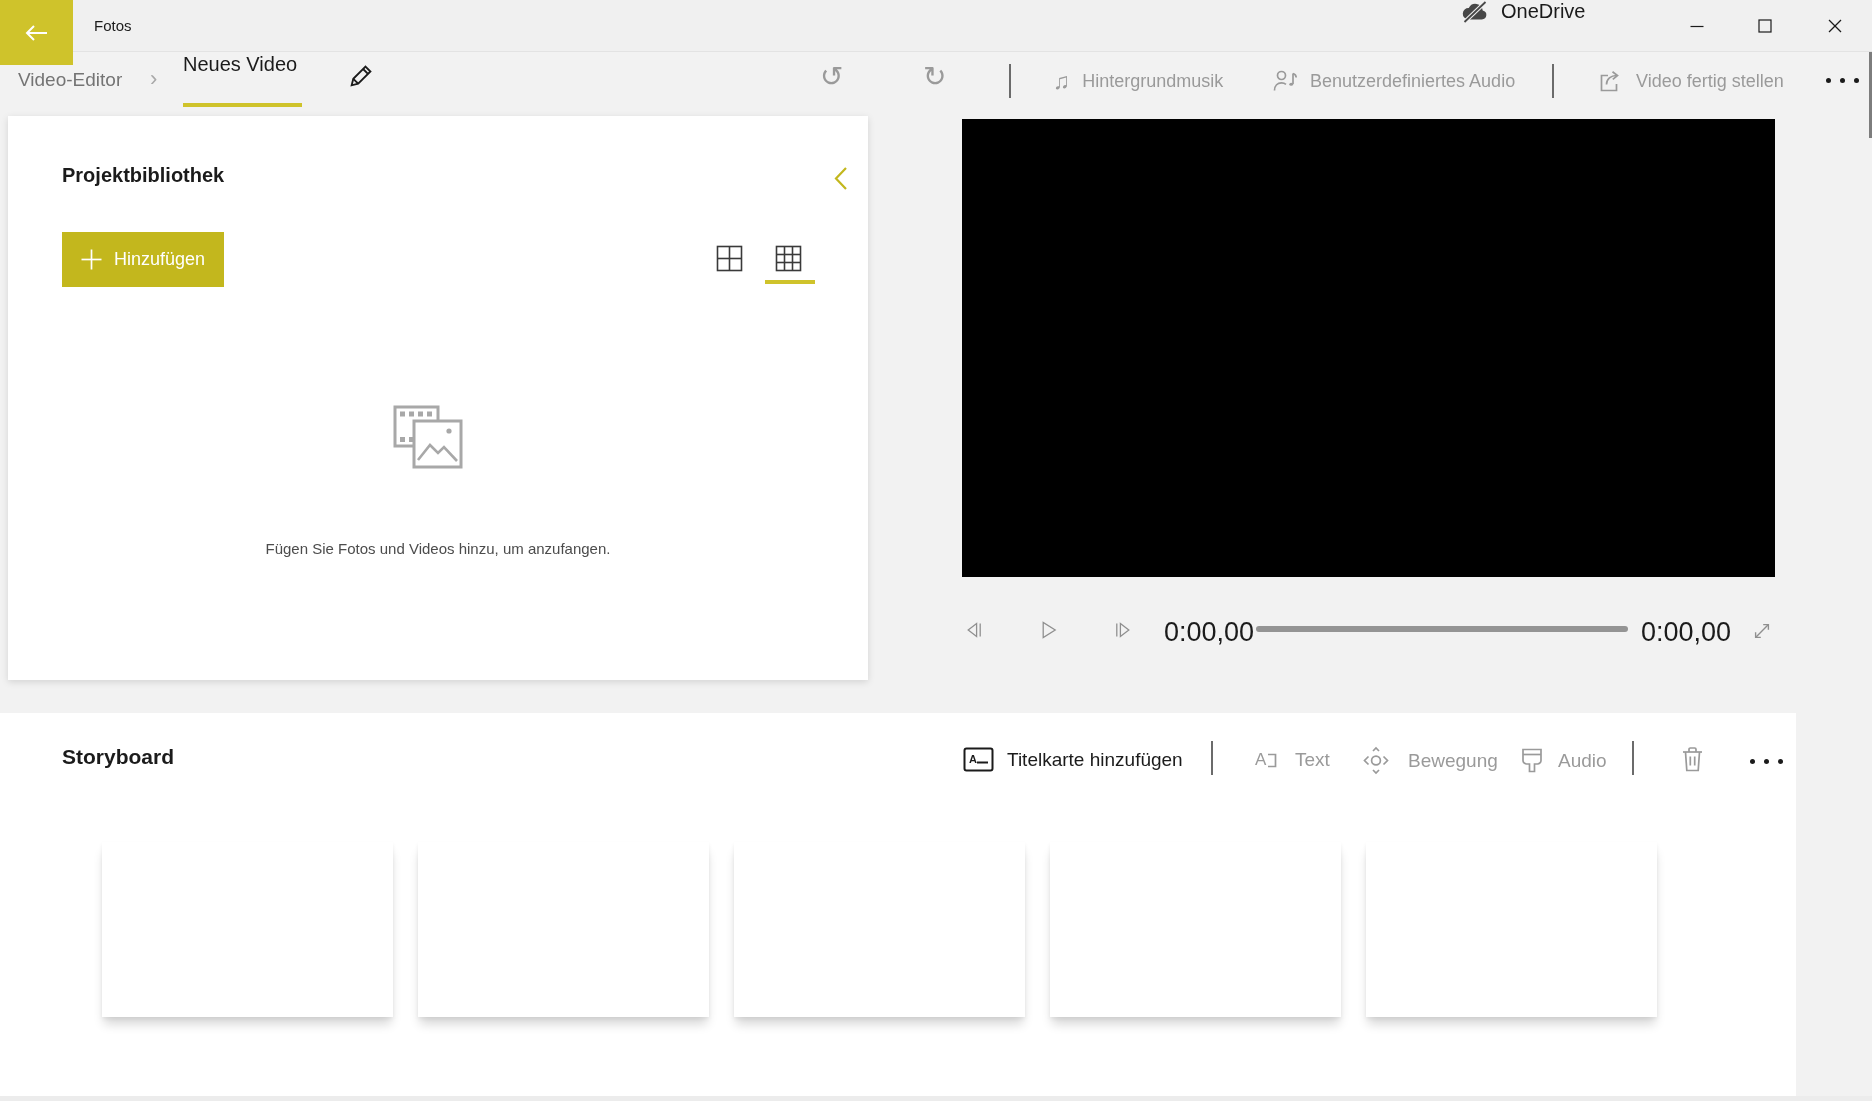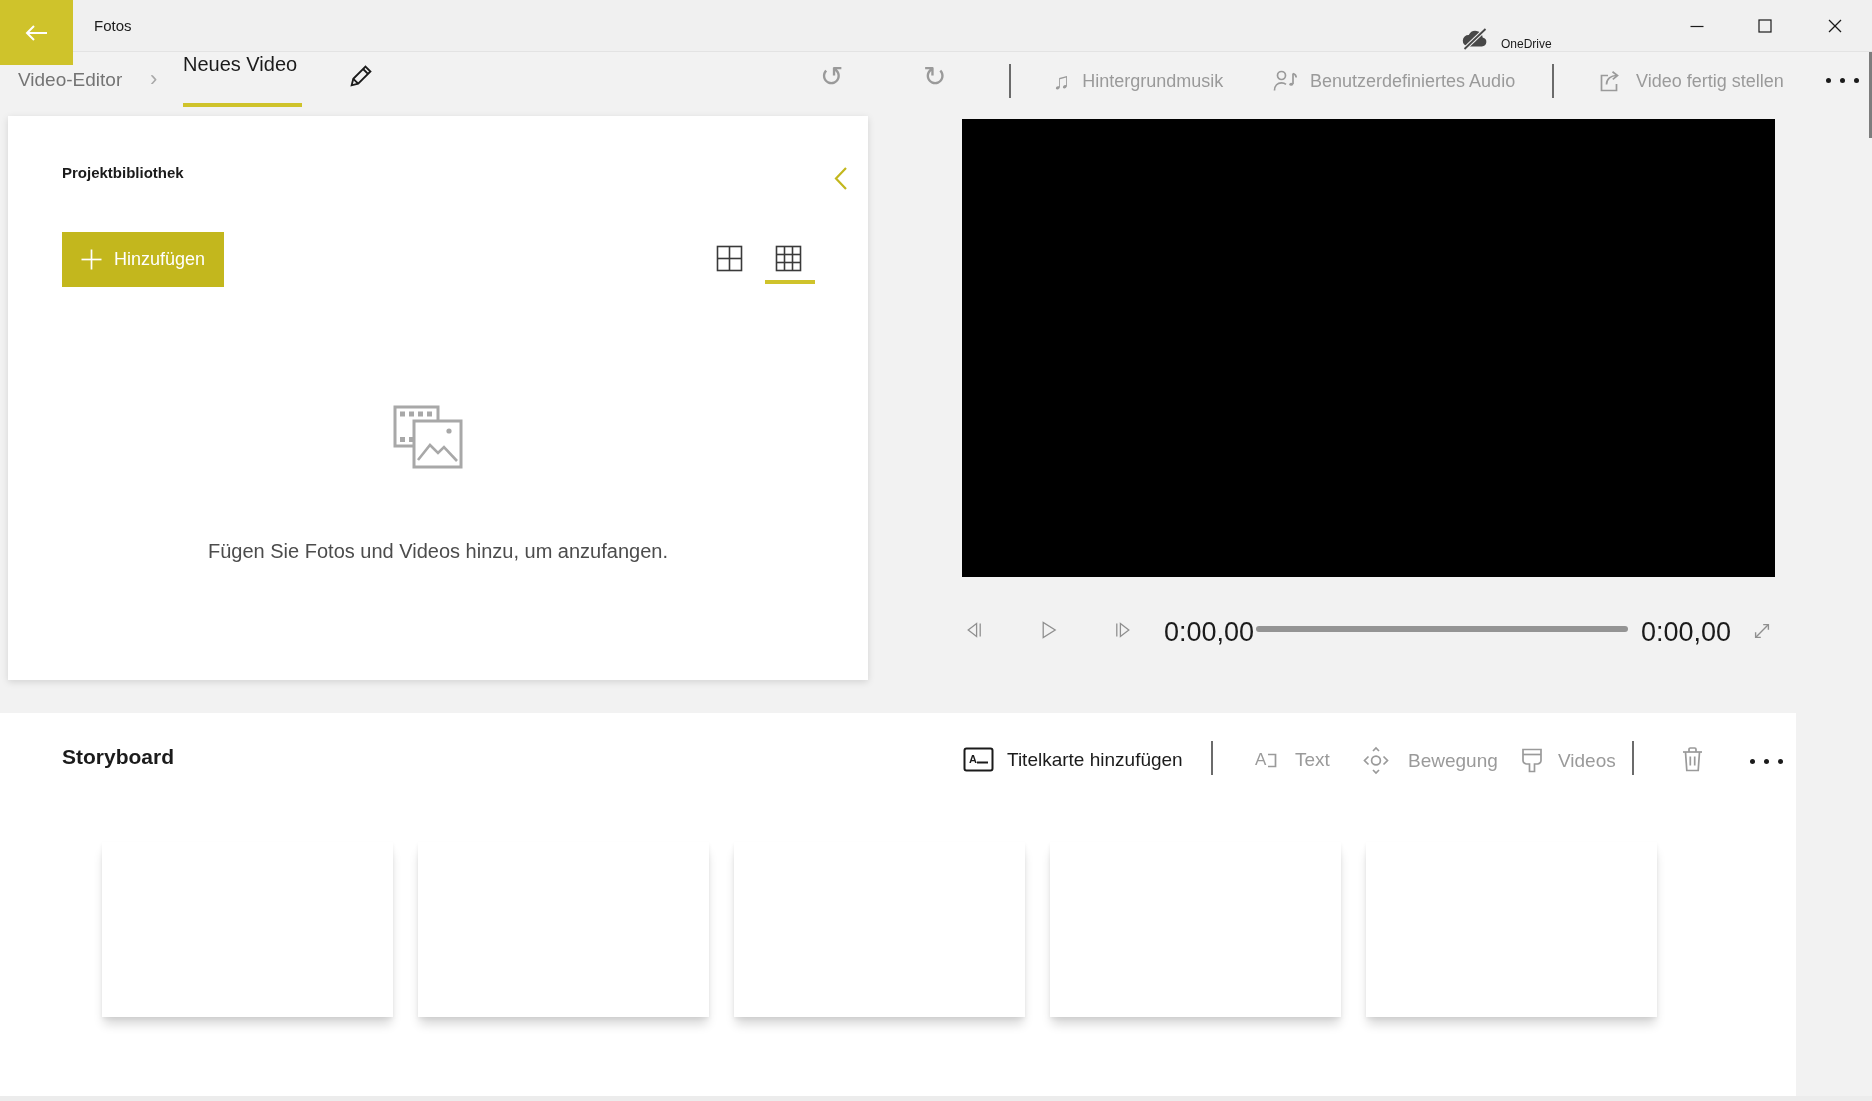--- a/index.html
+++ b/index.html
@@ -6,52 +6,52 @@
   body{font-family:"Liberation Sans",sans-serif;background:#e9e9e9;}
   .app{position:relative;width:1872px;height:1101px;background:#f2f2f2;overflow:hidden;
        -webkit-font-smoothing:antialiased;}
   .abs{position:absolute;}
   
   .titlebar{position:absolute;left:0;top:0;width:1872px;height:51px;background:#f0f0f0;
             border-bottom:1px solid #e3e3e3;}
   .back-btn{position:absolute;left:0;top:0;width:73px;height:65px;background:#cfc32b;
             display:flex;align-items:center;justify-content:center;z-index:20;border:none;cursor:pointer;}
   .app-title{position:absolute;left:94px;top:0;height:51px;line-height:51px;font-size:15px;color:#1b1b1b;}
-  .onedrive{position:absolute;left:1460px;top:0;height:51px;display:flex;align-items:flex-end;gap:11px;
-            color:#1b1b1b;font-size:12px;cursor:default;}
+  .onedrive{position:absolute;left:1460px;top:0;height:51px;display:flex;align-items:flex-start;gap:11px;
+            color:#1b1b1b;font-size:20px;cursor:default;}
   .winbtn{position:absolute;top:0;width:56px;height:51px;display:flex;align-items:center;
           justify-content:center;background:transparent;border:none;cursor:pointer;}
   
   .toolbar-item{display:flex;align-items:center;gap:12px;font-size:18px;background:none;border:none;
                 padding:0;cursor:pointer;}
   .t-disabled{color:#9a9a9a;}
   .t-enabled{color:#1b1b1b;}
   .vdiv{position:absolute;width:2px;height:34px;top:64px;background:#6b6b6b;}
   .crumb1{position:absolute;left:18px;top:69px;font-size:19px;color:#747474;background:none;border:none;
           padding:0;cursor:pointer;}
   .crumb-sep{position:absolute;left:150px;top:66px;font-size:22px;color:#a9a9a9;}
   .crumb2{position:absolute;left:183px;top:53px;font-size:20px;color:#1b1b1b;}
   .crumb-underline{position:absolute;left:183px;top:103px;width:119px;height:4px;background:#cfc32b;}
   .dots{display:flex;gap:9px;align-items:center;}
   .dots i{width:5px;height:5px;border-radius:50%;background:#1b1b1b;}
   
   .panel{position:absolute;left:8px;top:116px;width:860px;height:564px;background:#ffffff;
          box-shadow:0 2px 7px rgba(0,0,0,.13);}
-  .panel-title{position:absolute;left:54px;top:48px;font-size:15px;font-weight:700;color:#1b1b1b;}
+  .panel-title{position:absolute;left:54px;top:48px;font-size:20px;font-weight:700;color:#1b1b1b;}
   .collapse-btn{position:absolute;left:814px;top:44px;width:36px;height:36px;background:none;border:none;
                 cursor:pointer;display:flex;align-items:center;justify-content:center;}
   .add-btn{position:absolute;left:54px;top:116px;width:162px;height:55px;background:#c3b71d;border:none;
            color:#fff;display:flex;align-items:center;justify-content:center;gap:12px;font-size:18px;
            font-family:inherit;cursor:pointer;}
   .view-btn{position:absolute;top:122px;width:40px;height:40px;background:none;border:none;cursor:pointer;
             display:flex;align-items:center;justify-content:center;}
   .view-underline{position:absolute;left:757px;top:164px;width:50px;height:4px;background:#cfc32b;}
   .empty-icon{position:absolute;left:384px;top:288px;}
   .empty-title{position:absolute;left:0;top:382px;width:860px;text-align:center;font-size:28px;color:#2e2e2e;}
-  .empty-sub{position:absolute;left:0;top:424px;width:860px;text-align:center;font-size:20px;color:#4c4c4c;}
+  .empty-sub{position:absolute;left:0;top:424px;width:860px;text-align:center;font-size:15px;color:#4c4c4c;}
   
   .video{position:absolute;left:962px;top:119px;width:813px;height:458px;background:#000;}
   .pbtn{position:absolute;top:612px;width:36px;height:36px;background:none;border:none;cursor:pointer;
         display:flex;align-items:center;justify-content:center;}
   .time{position:absolute;top:617px;font-size:27px;color:#1b1b1b;}
   .slider{position:absolute;left:1256px;top:626px;width:372px;height:6px;background:#949494;
           border-radius:3px;cursor:pointer;}
   
   .storyboard{position:absolute;left:0;top:713px;width:1796px;height:388px;background:#ffffff;}
   .sb-title{position:absolute;left:62px;top:32px;font-size:21px;font-weight:700;color:#1b1b1b;}
@@ -310,21 +310,21 @@
       <span>Bewegung</span>
     </button>
 
     <button class="sb-item t-disabled" style="left:1519px;top:33px;">
       <span>
         <svg width="26" height="29" viewBox="0 0 26 29" fill="none" stroke="#9a9a9a" stroke-width="1.7">
           <path d="M4 3.5 h18 v11 a3.5 3.5 0 0 1 -3.5 3.5 h-3 v7.5 h-5 v-7.5 h-3 A3.5 3.5 0 0 1 4 14.5 z"></path>
           <line x1="4" y1="8.5" x2="22" y2="8.5"></line>
         </svg>
       </span>
-      <span>Videos</span>
+      <span>Audio</span>
     </button>
 
     <div class="sb-div" style="left:1632px;"></div>
 
     <button class="sb-item" style="left:1678px;top:31px;">
       <span>
         <svg width="29" height="31" viewBox="0 0 29 31" fill="none" stroke="#9a9a9a" stroke-width="1.7">
           <line x1="5" y1="8" x2="24" y2="8"></line>
           <path d="M11 8 V5.3 a1.3 1.3 0 0 1 1.3 -1.3 h4.4 a1.3 1.3 0 0 1 1.3 1.3 V8"></path>
           <path d="M7.5 8 l1.3 18.5 h11.4 L21.5 8"></path>

